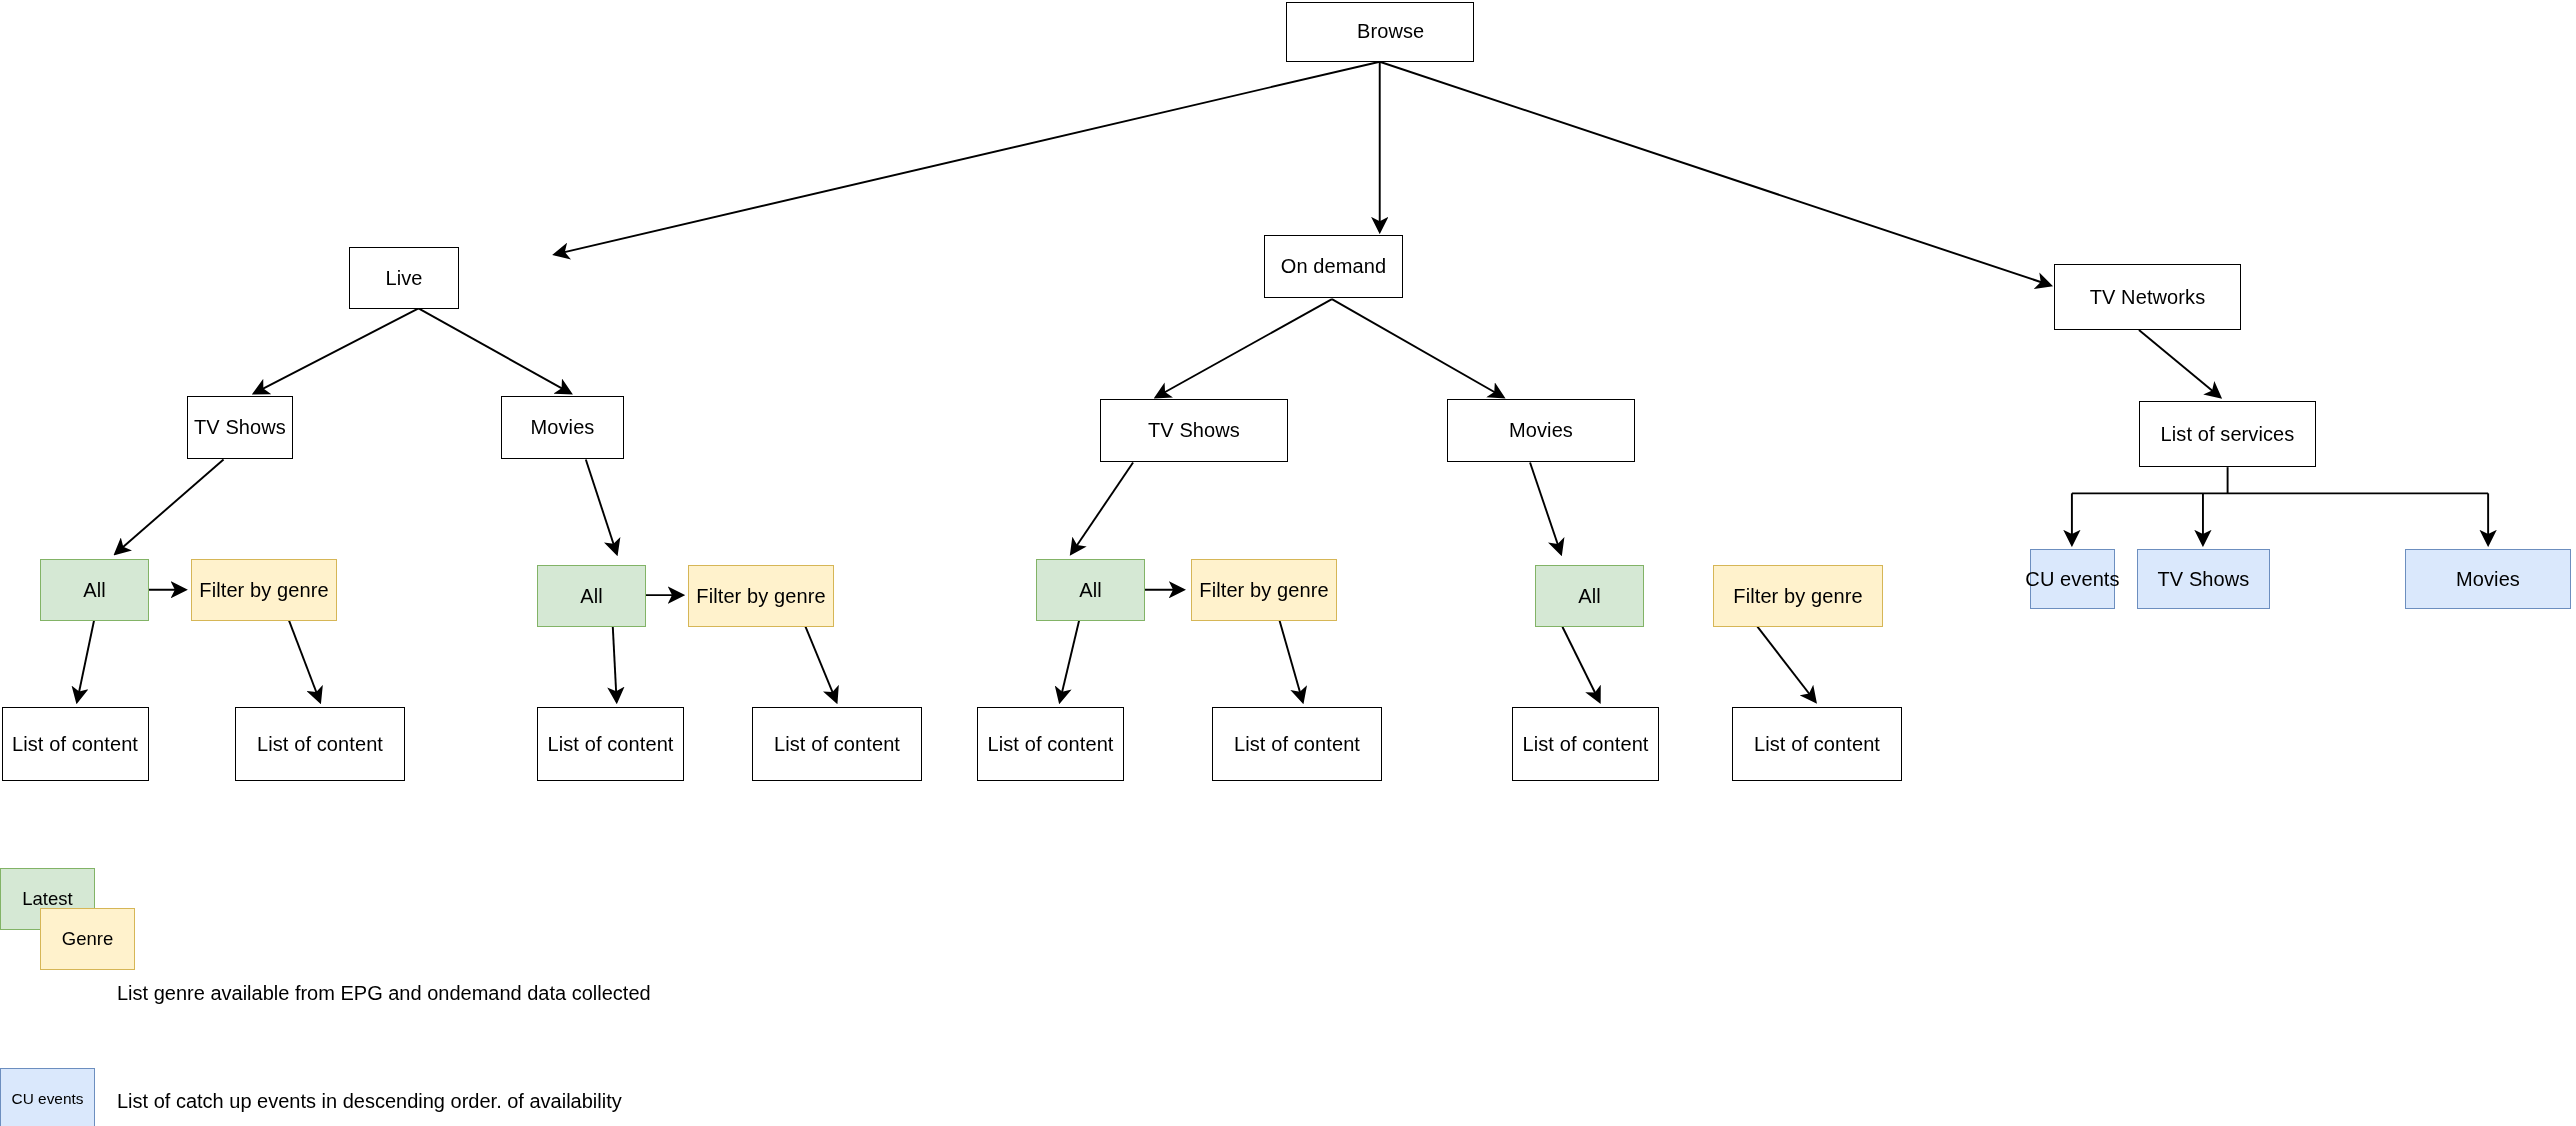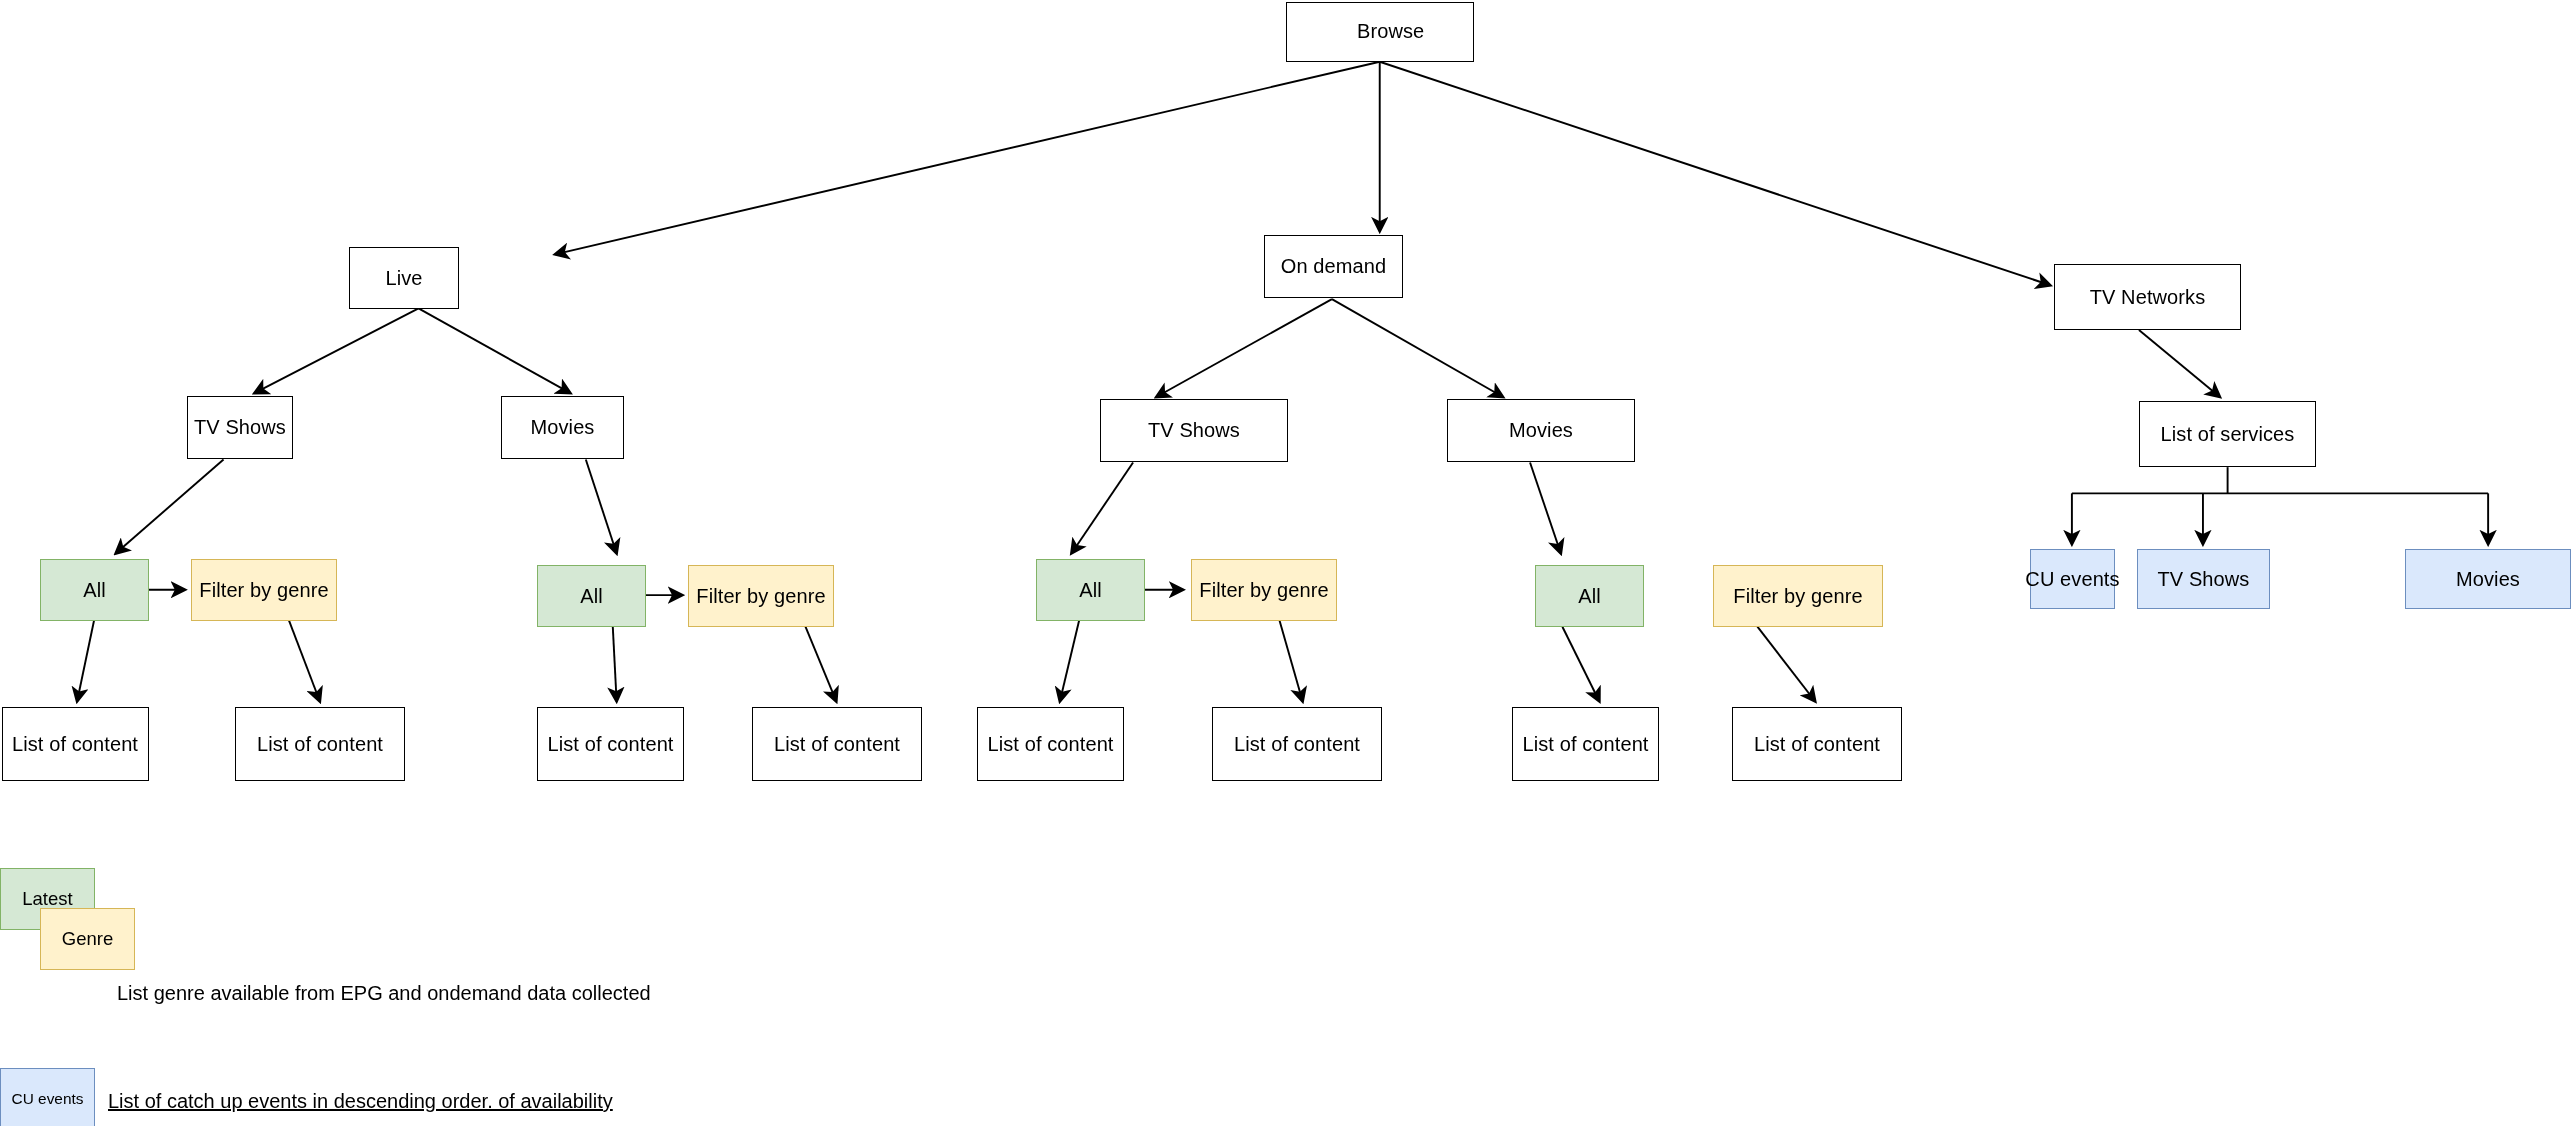--- a/index.html
+++ b/index.html
@@ -237,16 +237,16 @@
   </div>
 
   <div class="legend-swatch" style="left:0px; top:908px; width:95px; height:62px; background:#fff2cc; border:1.5px solid #d6b656;margin-left:40px;">
     <span>Genre</span>
   </div>
   <div class="legend-text" style="left:117px; top:983px;">List genre available from EPG and ondemand data collected</div>
 
   <div class="legend-swatch small" style="left:0px; top:1068px; width:95px; height:62px; background:#dae8fc; border:1.5px solid #6c8ebf;">
     <span>CU events</span>
   </div>
-  <div class="legend-text" style="left:108px; top:1091px;text-decoration:underline;">List of catch up events in descending order. of availability</div>
+  <div class="legend-text" style="left:117px; top:1091px;">List of catch up events in descending order. of availability</div>
 
 </div>
 
 
 </body></html>

